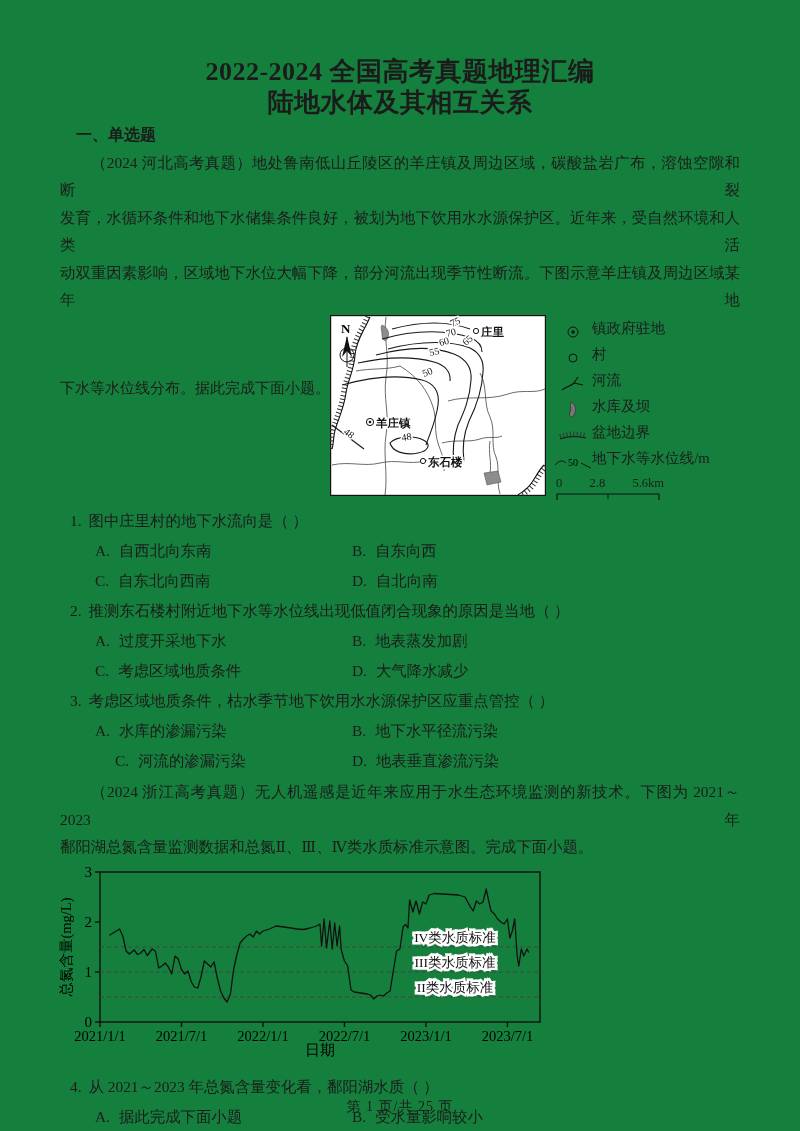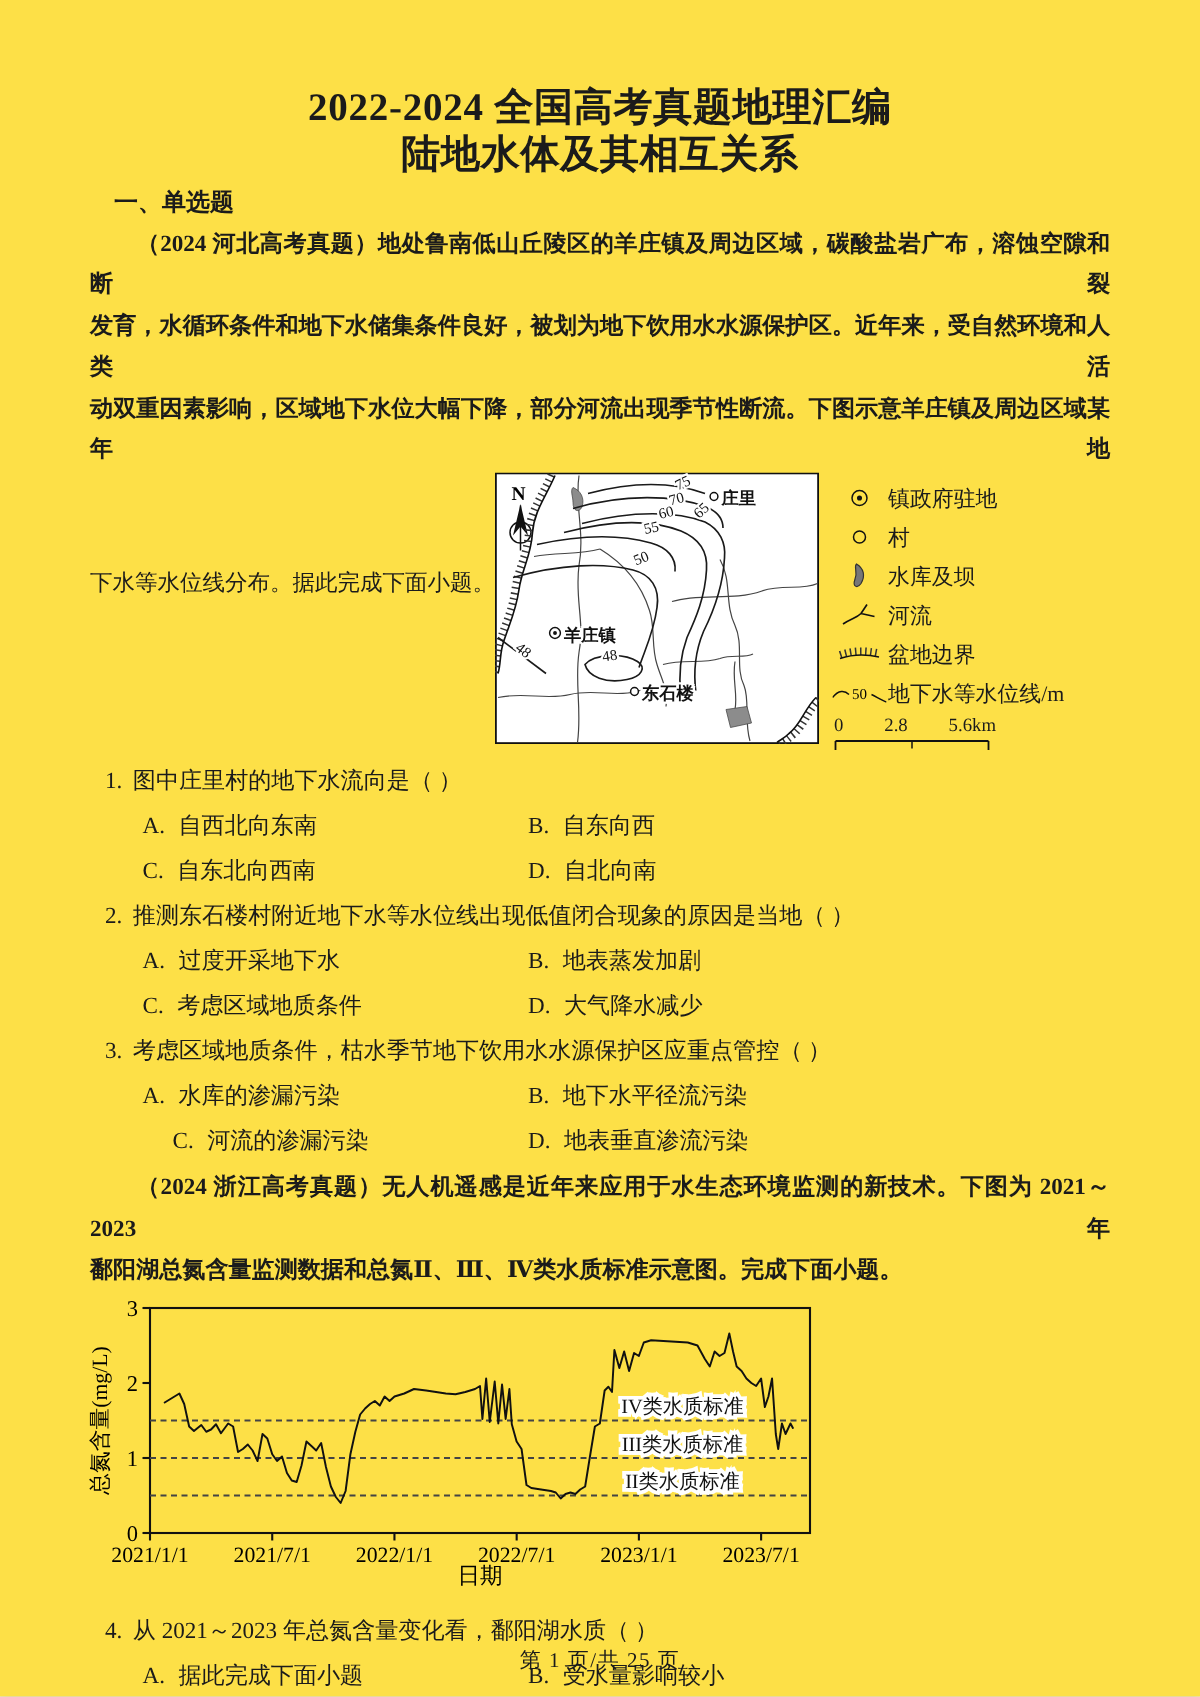--- a/index.html
+++ b/index.html
@@ -1,30 +1,30 @@
 <!DOCTYPE html>
 <html><head>
 <meta charset="utf-8">
 <style>
   html,body{margin:0;padding:0;background:#ececec;}
-  .page{width:800px;height:1131px;margin:0 auto;background:#fde047;position:relative;
+  .page{width:800px;height:1131px;margin:0 auto;background:#15803d;position:relative;
         font-family:"Liberation Serif","DejaVu Serif",serif;color:#1b1b1b;overflow:hidden;
         box-shadow:0 0 6px rgba(0,0,0,.25);}
   .content{padding:0 60px;}
   .doc-title{text-align:center;font-weight:700;font-size:26px;line-height:31px;padding-top:56px;letter-spacing:.5px;}
   .section-heading{font-size:16px;font-weight:700;margin:7px 16px 3px;}
-  .para-line{font-size:15.4px;line-height:27.4px;text-align:justify;font-weight:bold;}
+  .para-line{font-size:15.4px;line-height:27.4px;text-align:justify;}
   .jl{text-align-last:justify;}
   .ind{text-indent:31px;}
   
   .figure1{position:relative;height:185px;margin-top:2px;}
   .wrap-text{position:absolute;left:0;top:64px;font-size:15px;}
   .map-svg{position:absolute;left:270px;top:0;}
   .legend{position:absolute;left:494px;top:4px;}
-  .legend-row{display:flex;align-items:center;height:26px;font-size:14.6px;}
+  .legend-row{display:flex;height:26px;font-size:14.6px;}
   .legend-sym{width:38px;display:flex;justify-content:center;align-items:center;flex:none;}
   .scalebar{margin-top:2px;margin-left:2px;width:108px;font-size:12.5px;font-family:"Liberation Serif",serif;}
   .scalebar .nums{display:flex;justify-content:space-between;line-height:13px;}
   
   .questions{margin-top:6px;}
   .q-line{font-size:15.4px;line-height:30px;padding-left:10px;display:flex;}
   .q-num{margin-right:7px;flex:none;}
   .opt-row{display:flex;padding-left:35px;font-size:15.4px;line-height:30px;}
   .opt{width:257px;display:flex;flex:none;}
   .opt-row.v2{padding-left:55px;}
@@ -138,33 +138,33 @@
         <div class="legend-row">
           <span class="legend-sym">
             <svg width="20" height="16">
                 <circle cx="10" cy="8" r="4" fill="none" stroke="#111" stroke-width="1"></circle>
               </svg>
           </span>
           <span>村</span>
         </div>
         <div class="legend-row">
           <span class="legend-sym">
+            <svg width="24" height="16">
+                <path d="M1,14 C7,10 10,10 13,7 M13,7 L22,9 M13,7 L17,1" fill="none" stroke="#111" stroke-width="1.1"></path>
+              </svg>
+          </span>
+          <span>河流</span>
+        </div>
+        <div class="legend-row">
+          <span class="legend-sym">
             <svg width="20" height="18">
                 <path d="M8,1 C13,4 14,9 11,14 C9,17 5,17 7,11 C9,6 6,3 8,1 Z" fill="#777" stroke="#333" stroke-width="0.8"></path>
               </svg>
           </span>
           <span>水库及坝</span>
-        </div>
-        <div class="legend-row">
-          <span class="legend-sym">
-            <svg width="24" height="16">
-                <path d="M1,14 C7,10 10,10 13,7 M13,7 L22,9 M13,7 L17,1" fill="none" stroke="#111" stroke-width="1.1"></path>
-              </svg>
-          </span>
-          <span>河流</span>
         </div>
         <div class="legend-row">
           <span class="legend-sym">
             <svg width="28" height="12">
                 <path d="M1,9 C10,6 18,6 27,8" fill="none" stroke="#333" stroke-width="5" stroke-dasharray="1 2.4" transform="translate(0,-2.5)"></path>
                 <path d="M1,9 C10,6 18,6 27,8" fill="none" stroke="#111" stroke-width="1"></path>
               </svg>
           </span>
           <span>盆地边界</span>
         </div>

